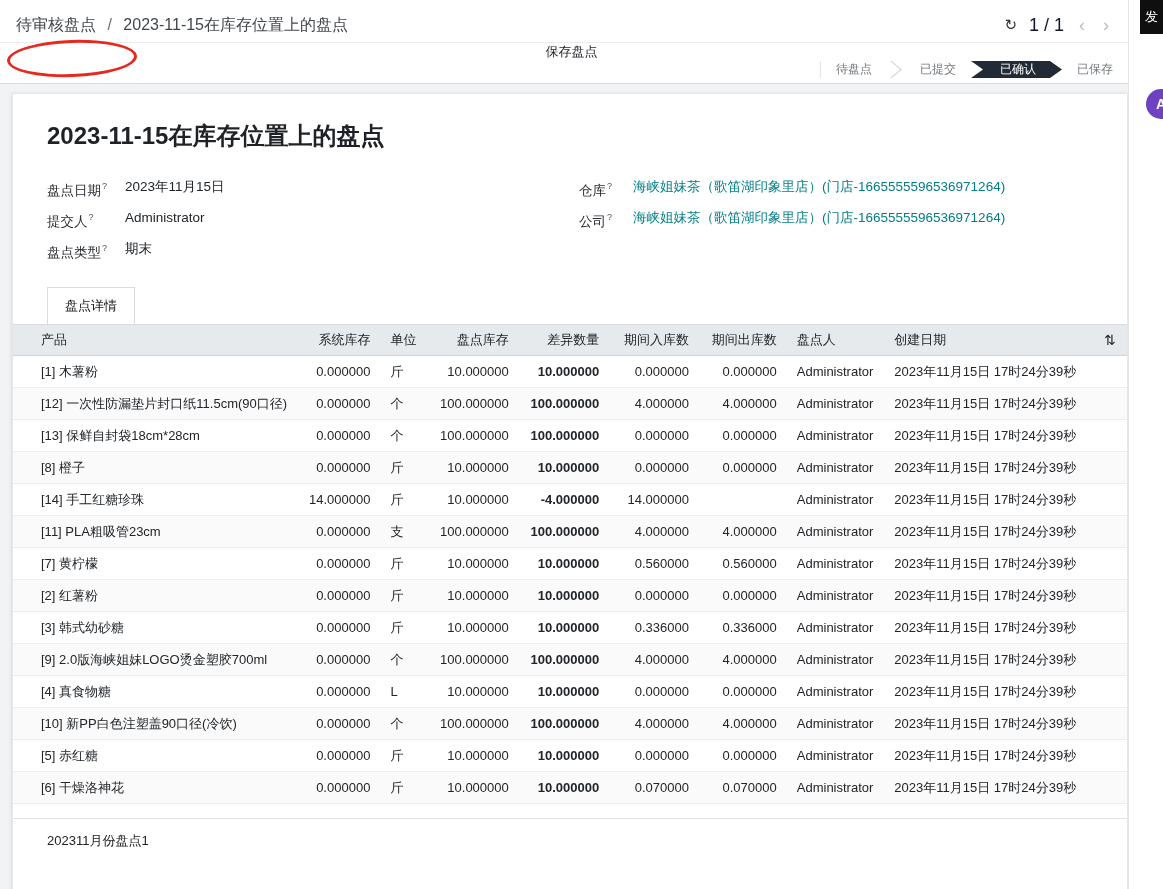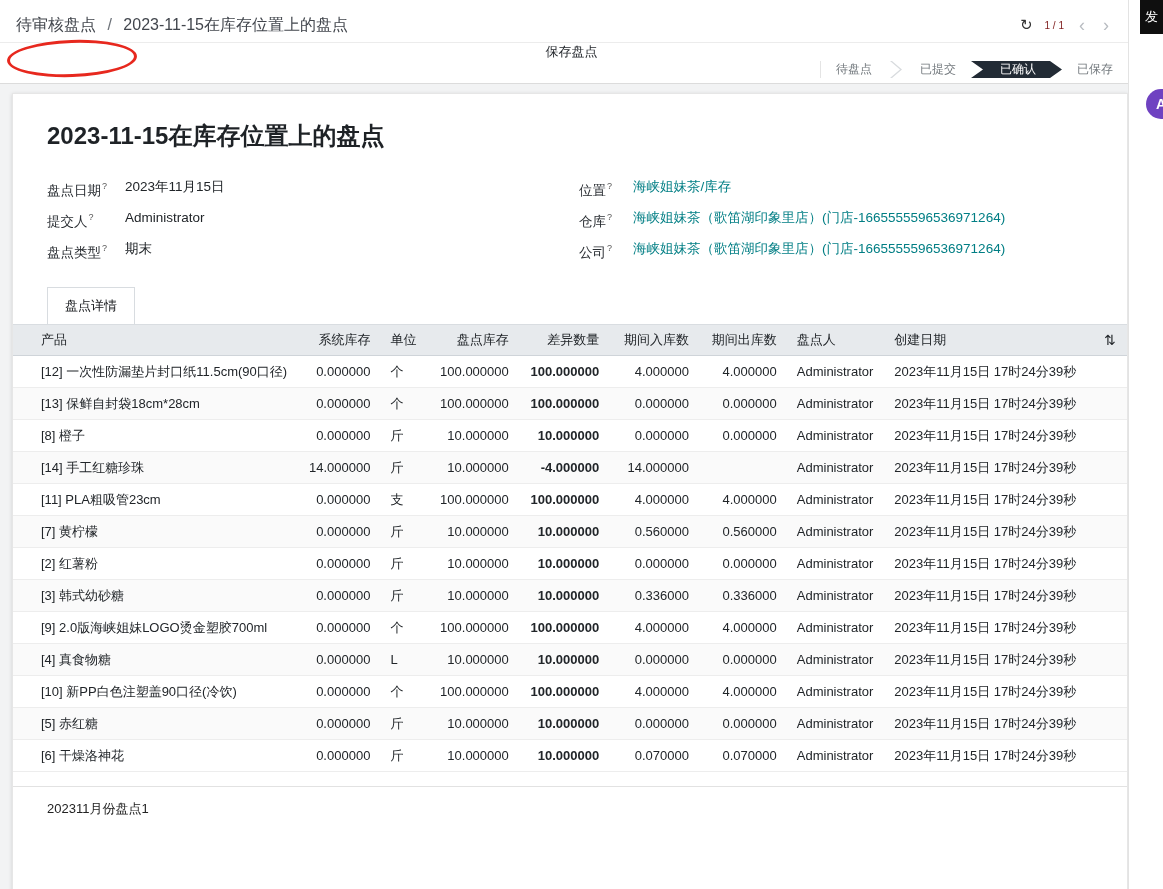--- a/index.html
+++ b/index.html
@@ -15,21 +15,21 @@
   
   .topbar {
     height:35px; display:flex; align-items:center;
     padding:0 16px; background:#fff; border-bottom:1px solid #ececec;
   }
   .breadcrumb { font-size:16px; color:#42464d; white-space:nowrap; }
   .bc-parent { cursor:pointer; }
   .bc-sep { margin:0 7px; color:#6b7077; }
   .topbar-right { margin-left:auto; display:flex; align-items:center; gap:12px; }
   .refresh { font-size:15px; color:#333; cursor:pointer; }
-  .pager-value { font-size:10px; color:#7f1d1d; }
+  .pager-value { font-size:18px; color:#0f172a; }
   .pager-prev,.pager-next { font-size:18px; line-height:1; color:#b8bcc1; cursor:pointer; padding:0 3px; }
 
   
   .actionbar {
     height:41px; display:flex; align-items:stretch;
     background:#fff; border-bottom:1px solid #dcdcdc;flex-direction:column;
   }
   .save-btn {
     align-self:center; margin-left:15px; padding:0;
     background:none; border:none; font:inherit; font-size:13px;
@@ -174,24 +174,20 @@
               <div class="field-row">
                 <span class="field-label-wrap"><span>提交人</span><sup class="field-help">?</sup></span>
                 <span class="field-value">Administrator</span>
               </div>
               <div class="field-row">
                 <span class="field-label-wrap"><span>盘点类型</span><sup class="field-help">?</sup></span>
                 <span class="field-value">期末</span>
               </div>
             </div>
           <div class="fcol right" id="fields-right">
-              <div class="field-row">
-                <span class="field-label-wrap"><span>位置</span><sup class="field-help">?</sup></span>
-                <span class="field-value link">海峡姐妹茶/库存</span>
-              </div>
               <div class="field-row">
                 <span class="field-label-wrap"><span>仓库</span><sup class="field-help">?</sup></span>
                 <span class="field-value link">海峡姐妹茶（歌笛湖印象里店）(门店-1665555596536971264)</span>
               </div>
               <div class="field-row">
                 <span class="field-label-wrap"><span>公司</span><sup class="field-help">?</sup></span>
                 <span class="field-value link">海峡姐妹茶（歌笛湖印象里店）(门店-1665555596536971264)</span>
               </div>
             </div>
         </div>
@@ -209,20 +205,32 @@
               <th class="c-diff_qty a-right">差异数量</th>
               <th class="c-in_qty a-right">期间入库数</th>
               <th class="c-out_qty a-right">期间出库数</th>
               <th class="c-user a-left">盘点人</th>
               <th class="c-create_date a-left">创建日期</th>
               <th class="c-toggle a-center">⇅</th>
             </tr>
           </thead>
         <tbody id="tbody">
             <tr class="list-row">
+              <td class="c-product a-left">[1] 木薯粉</td>
+              <td class="c-system_qty a-right">0.000000</td>
+              <td class="c-uom a-left">斤</td>
+              <td class="c-counted_qty a-right">10.000000</td>
+              <td class="c-diff_qty a-right diff-pos">10.000000</td>
+              <td class="c-in_qty a-right">0.000000</td>
+              <td class="c-out_qty a-right">0.000000</td>
+              <td class="c-user a-left">Administrator</td>
+              <td class="c-create_date a-left">2023年11月15日 17时24分39秒</td>
+              <td class="c-toggle"></td>
+            </tr>
+            <tr class="list-row">
               <td class="c-product a-left">[12] 一次性防漏垫片封口纸11.5cm(90口径)</td>
               <td class="c-system_qty a-right">0.000000</td>
               <td class="c-uom a-left">个</td>
               <td class="c-counted_qty a-right">100.000000</td>
               <td class="c-diff_qty a-right diff-pos">100.000000</td>
               <td class="c-in_qty a-right">4.000000</td>
               <td class="c-out_qty a-right">4.000000</td>
               <td class="c-user a-left">Administrator</td>
               <td class="c-create_date a-left">2023年11月15日 17时24分39秒</td>
               <td class="c-toggle"></td>

